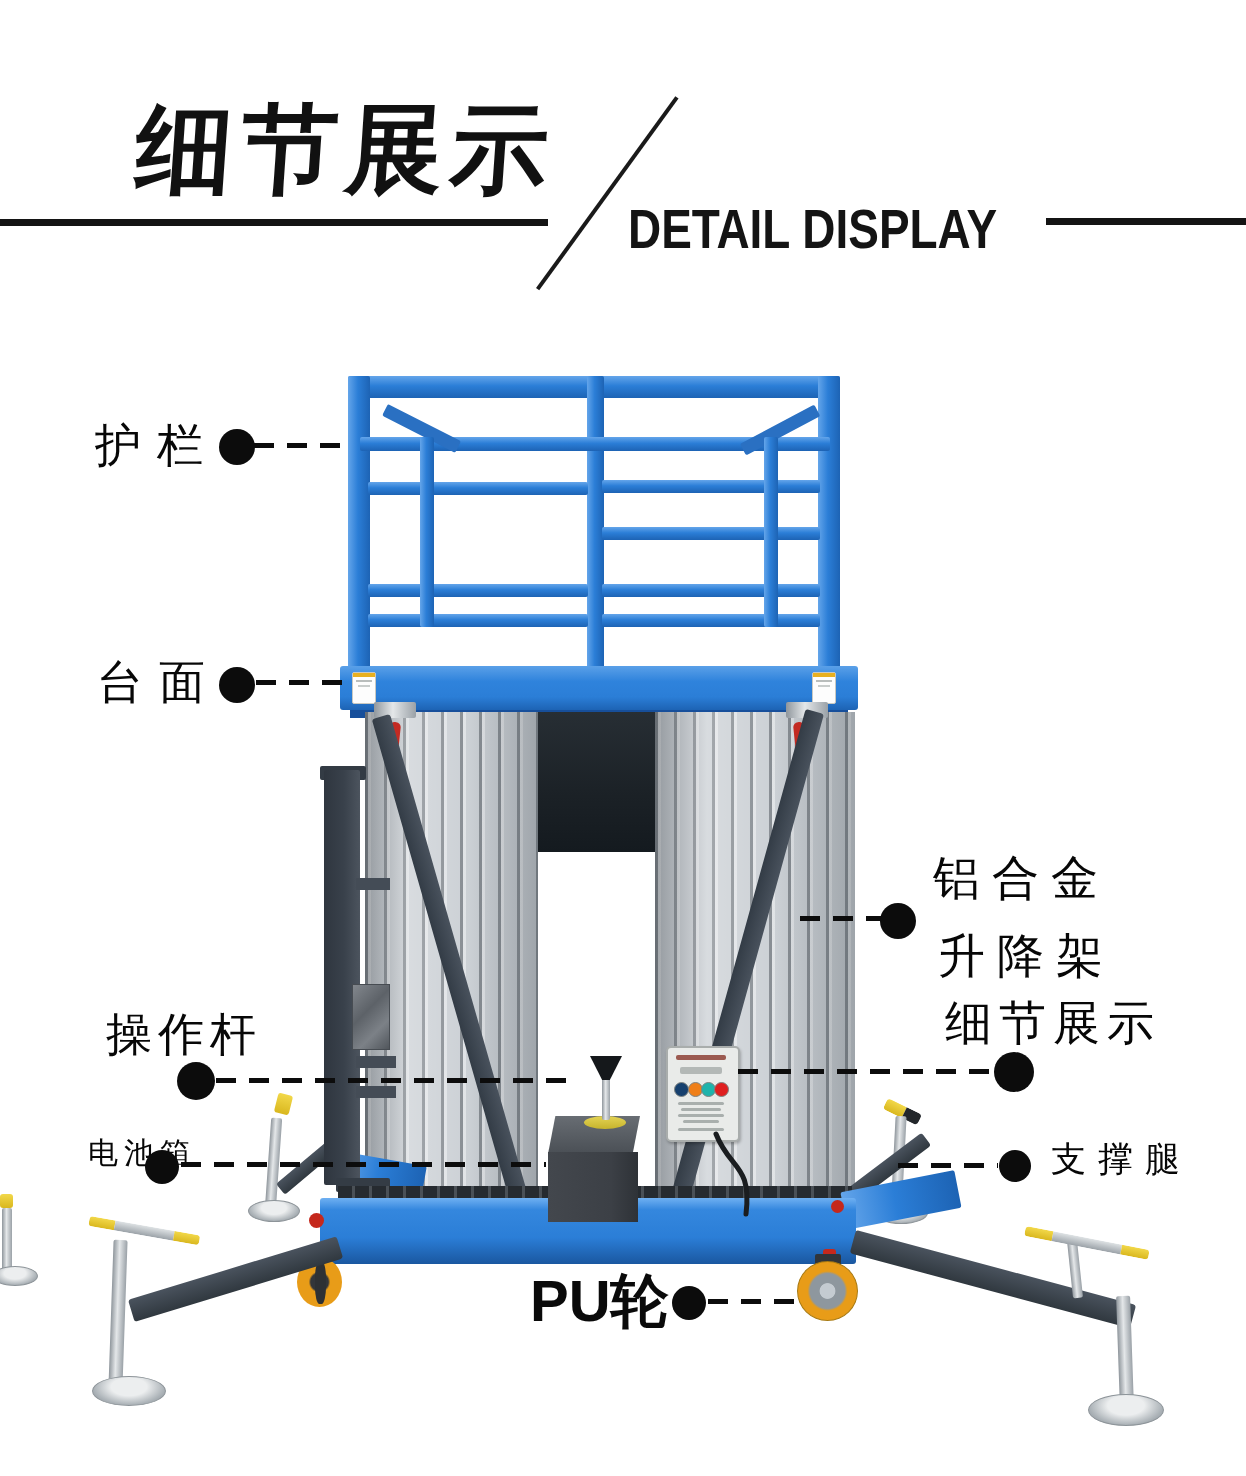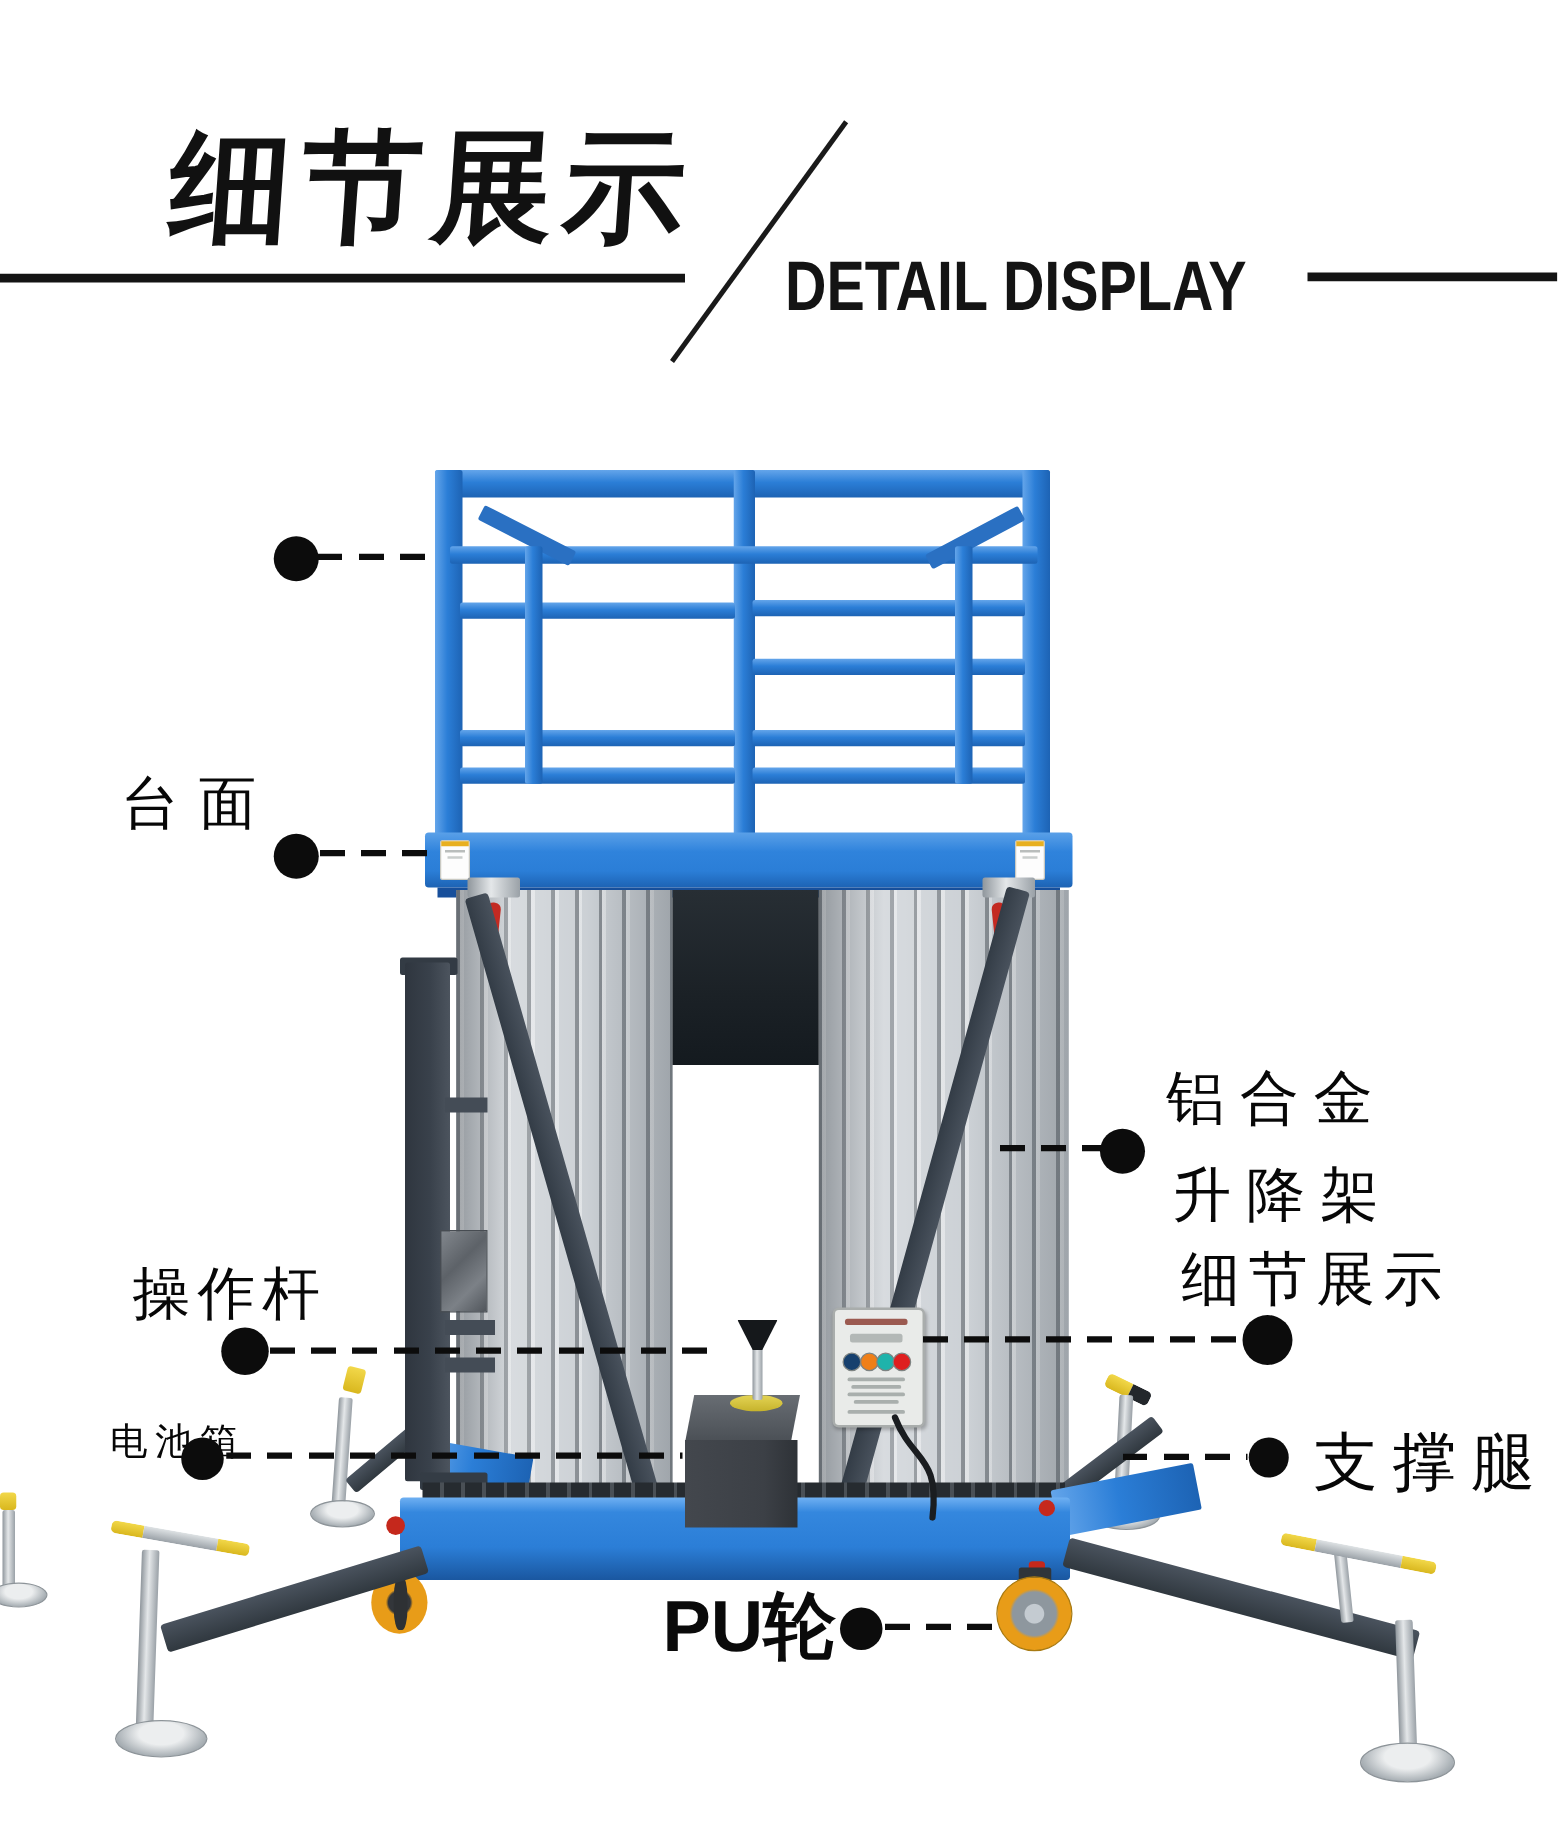--- a/index.html
+++ b/index.html
@@ -206,45 +206,46 @@
     <div class="abs silver" style="left:1070px;top:1240px;width:10px;height:58px;transform:rotate(-6deg);"></div>
     <div class="abs silver" style="left:1118px;top:1296px;width:14px;height:110px;transform:rotate(-2deg);"></div>
     <div class="abs foot" style="left:1088px;top:1394px;width:74px;height:30px;"></div>
     <div class="abs handlebar" style="left:1026px;top:1226px;width:126px;height:10px;transform:rotate(11deg);">
       <span class="y" style="width:28px;"></span>
         <span class="s"></span>
         <span class="y" style="width:28px;"></span>
     </div>
   </div>
 
+  <div class="abs cn" style="left:95px;top:415px;font-size:46px;letter-spacing:16px;">护栏</div>
   <div class="abs dot" style="left:219px;top:429px;width:36px;height:36px;"></div>
   <div class="abs dash" style="left:254px;top:443px;width:96px;"></div>
 
-  <div class="abs cn" style="left:97px;top:612px;font-size:46px;letter-spacing:16px;">台面</div>
+  <div class="abs cn" style="left:97px;top:652px;font-size:46px;letter-spacing:16px;">台面</div>
   <div class="abs dot" style="left:219px;top:667px;width:36px;height:36px;"></div>
   <div class="abs dash" style="left:256px;top:680px;width:96px;"></div>
 
   <div class="abs cn" style="left:106px;top:1004px;font-size:46px;letter-spacing:6px;">操作杆</div>
   <div class="abs dot" style="left:177px;top:1062px;width:38px;height:38px;"></div>
   <div class="abs dash" style="left:216px;top:1078px;width:356px;"></div>
 
   <div class="abs cn" style="left:88px;top:1097px;font-size:30px;letter-spacing:6px;margin-top:36px;">电池箱</div>
   <div class="abs dot" style="left:145px;top:1150px;width:34px;height:34px;"></div>
   <div class="abs dash" style="left:181px;top:1162px;width:365px;"></div>
 
   <div class="abs cn" style="left:938px;top:925px;font-size:47px;letter-spacing:12px;">升降架</div>
   <div class="abs cn" style="left:933px;top:847px;font-size:47px;letter-spacing:12px;">铝合金</div>
   <div class="abs dash" style="left:800px;top:916px;width:82px;"></div>
   <div class="abs dot" style="left:880px;top:903px;width:36px;height:36px;"></div>
 
   <div class="abs cn" style="left:945px;top:992px;font-size:47px;letter-spacing:7px;">细节展示</div>
   <div class="abs dash" style="left:738px;top:1069px;width:258px;"></div>
   <div class="abs dot" style="left:994px;top:1052px;width:40px;height:40px;"></div>
 
-  <div class="abs cn" style="left:1051px;top:1136px;font-size:51px;letter-spacing:12px;">支撑腿</div>
+  <div class="abs cn" style="left:1051px;top:1136px;font-size:35px;letter-spacing:12px;">支撑腿</div>
   <div class="abs dash" style="left:898px;top:1163px;width:100px;"></div>
   <div class="abs dot" style="left:999px;top:1150px;width:32px;height:32px;"></div>
 
   <div class="abs" style="left:530px;top:1263px;font-size:58px;font-weight:700;color:#0a0a0a;white-space:nowrap;font-family:'Liberation Sans',sans-serif;">PU轮</div>
   <div class="abs dot" style="left:672px;top:1286px;width:34px;height:34px;"></div>
   <div class="abs dash" style="left:708px;top:1299px;width:94px;"></div>
 
 </div>
 
 </body></html>

